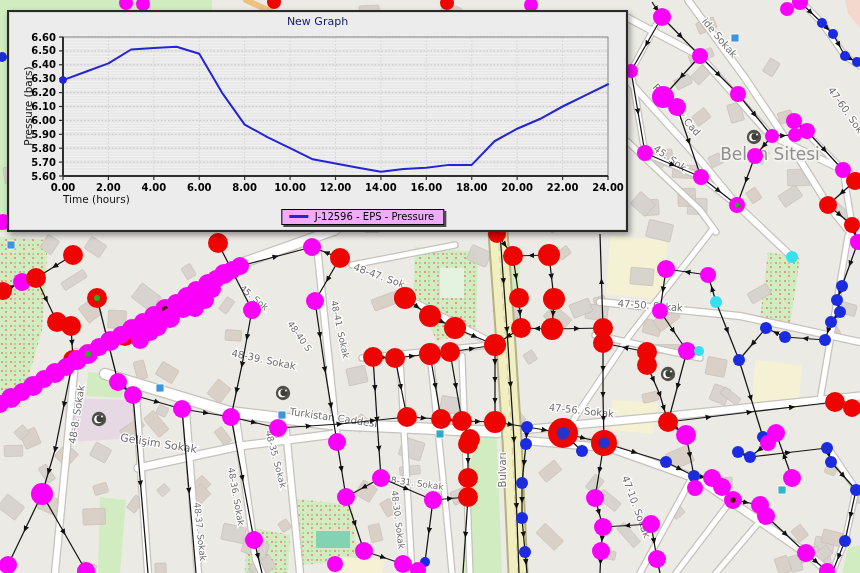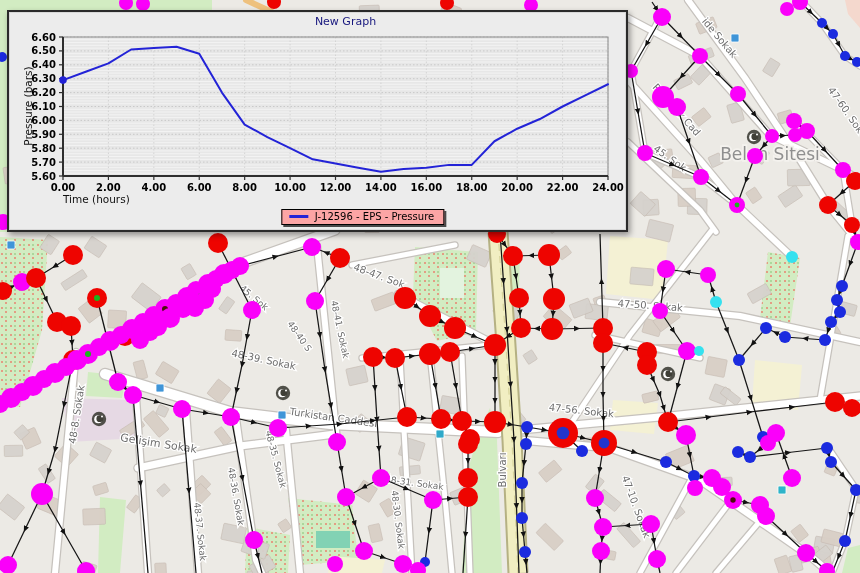--- a/index.html
+++ b/index.html
@@ -4,27 +4,27 @@
 <style>
   html,body{margin:0;padding:0;background:#fff;font-family:"DejaVu Sans",sans-serif;}
   #stage{position:relative;width:860px;height:573px;overflow:hidden;background:#ebe9e4;}
   #map-svg{position:absolute;left:0;top:0;}
   .st{fill:#6e6e6e;paint-order:stroke;stroke:#ffffff;stroke-width:2.4px;font-family:"DejaVu Sans",sans-serif;}
   .place{fill:#8f8f8f;paint-order:stroke;stroke:#f4f2ee;stroke-width:3.5px;font-family:"DejaVu Sans",sans-serif;}
   
   #graph-window{position:absolute;left:7px;top:10px;width:617px;height:218px;
     background:#ececec;border:2px solid #2a2a2a;box-shadow:2px 3px 6px rgba(0,0,0,.4), inset 0 0 0 1px #d8d8d8;}
   #graph-title{position:absolute;left:0;top:3px;width:100%;text-align:center;
-    font-size:11px;color:#16167e;margin-left:28px;}
+    font-size:11px;color:#16167e;}
   #plot-svg{position:absolute;left:0;top:0;}
   #ylab{position:absolute;left:-36px;top:88px;width:110px;text-align:center;font-size:10.5px;color:#111;
     transform:rotate(-90deg);}
   #xlab{position:absolute;left:54px;top:181px;width:545px;text-align:left;font-size:10.5px;color:#111;}
   #legend-box{position:absolute;top:197px;left:calc(50% + 45px);transform:translateX(-50%);
-    background:#fca5a5;border:1px solid #000;box-shadow:2px 2px 0 rgba(45,45,45,.85);
+    background:#f0abfc;border:1px solid #000;box-shadow:2px 2px 0 rgba(45,45,45,.85);
     padding:1px 9px 2px 7px;font-size:10px;color:#000;white-space:nowrap;}
   .legend-line{display:inline-block;width:19px;height:3px;background:#2323d7;margin-right:7px;vertical-align:2px;}
 </style>
 </head>
 <body>
 
 <div id="stage">
   <svg id="map-svg" width="860" height="573" viewBox="0 0 860 573">
       <defs>
         <marker id="arr" viewBox="0 0 10 10" refX="5" refY="5" markerWidth="5.5" markerHeight="5.5" orient="auto">

